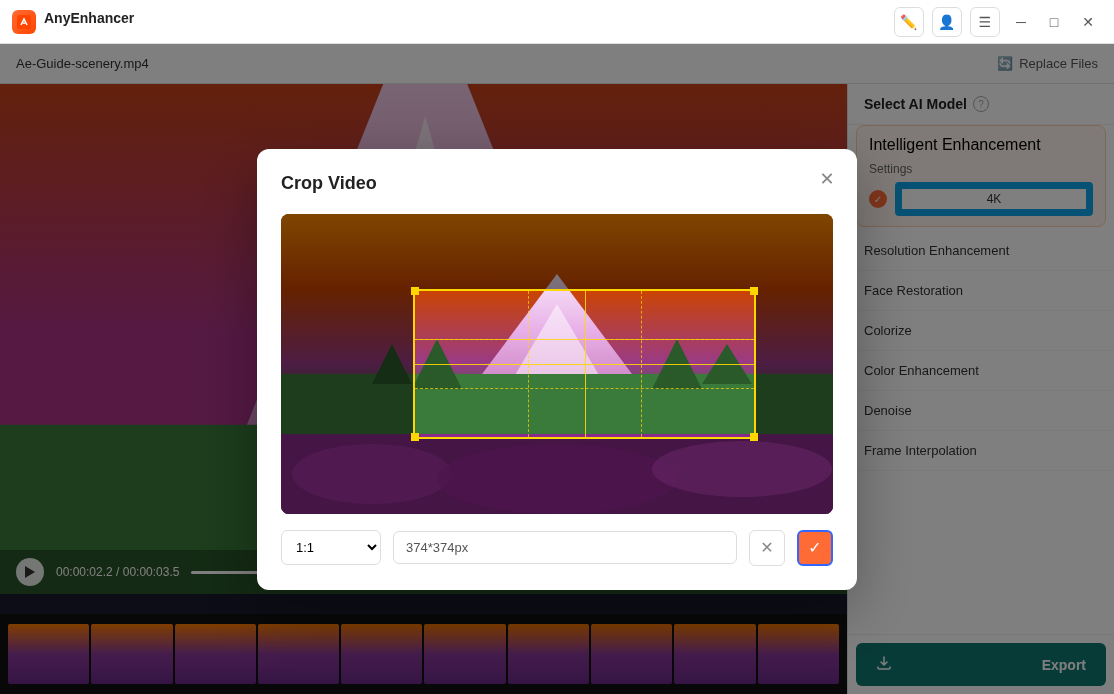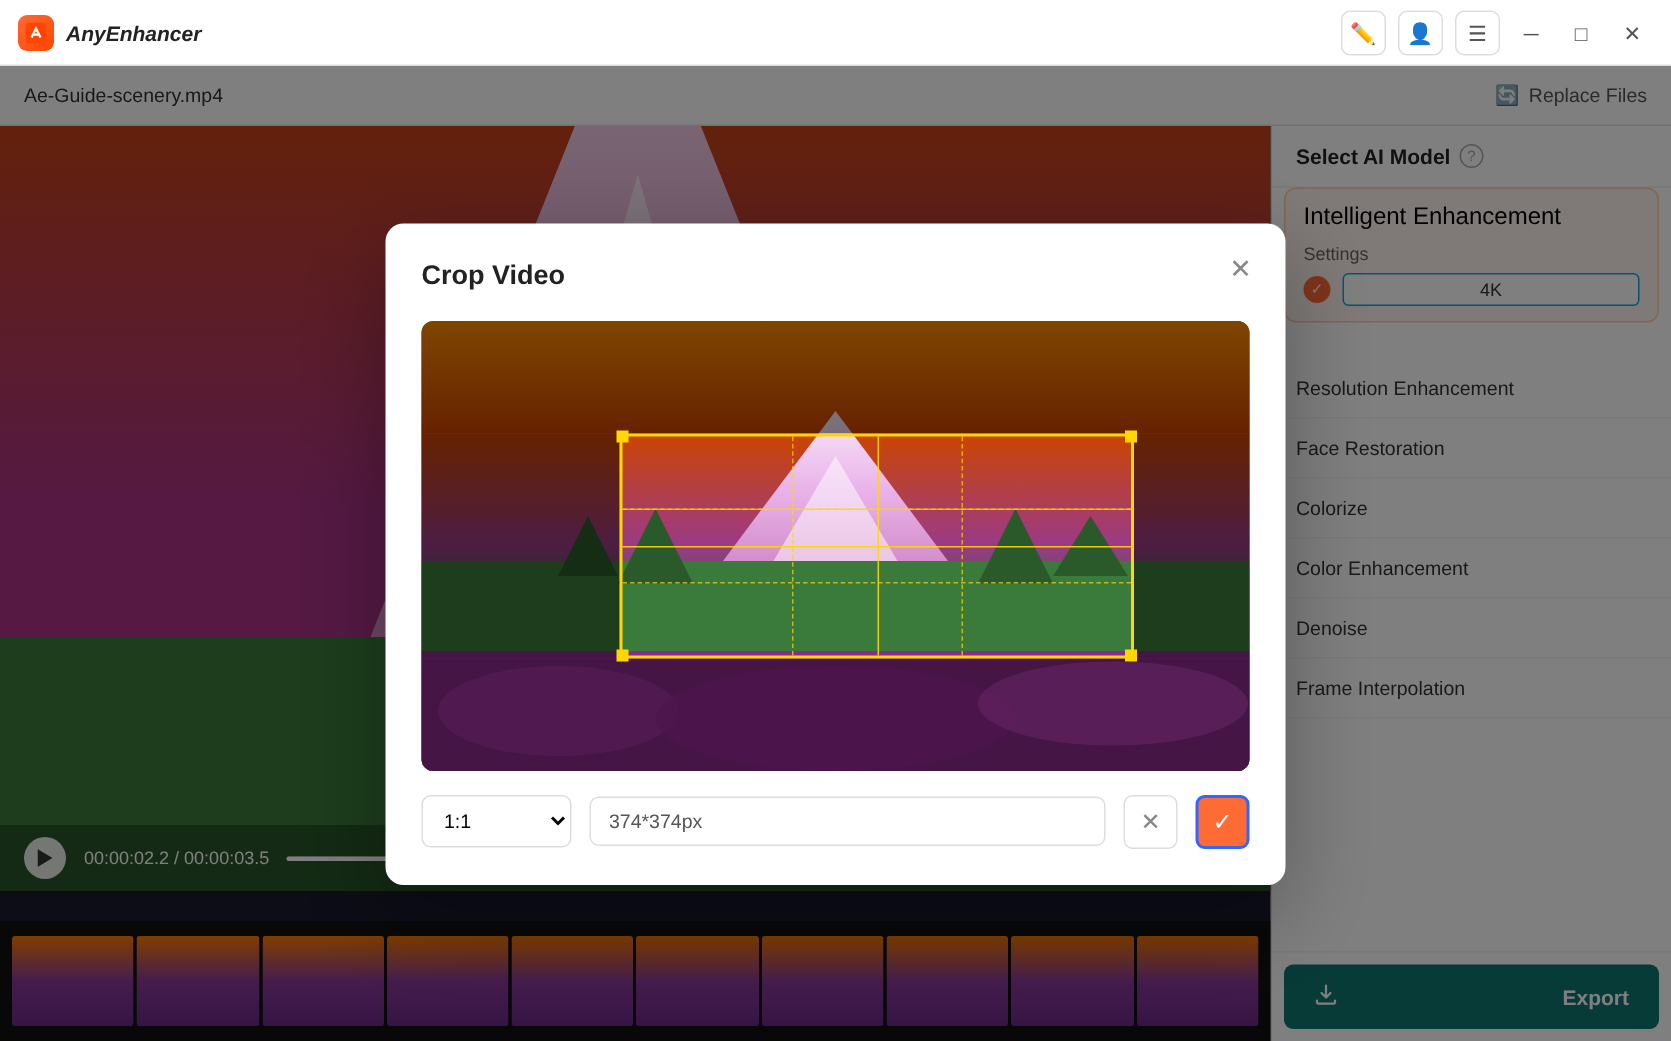--- a/index.html
+++ b/index.html
@@ -4,21 +4,21 @@
   <style>
     * { margin: 0; padding: 0; box-sizing: border-box; }
     body { font-family: -apple-system, BlinkMacSystemFont, 'Segoe UI', sans-serif; background: #f0f0f0; width: 1114px; height: 694px; overflow: hidden; }
 
     
     .titlebar {
       display: flex; align-items: center; justify-content: space-between;
       background: #fff; height: 44px; padding: 0 12px;
       border-bottom: 1px solid #e0e0e0;
     }
-    .titlebar-left { display: flex; align-items: center; gap: 8px; font-style: italic; }
+    .titlebar-left { display: flex; gap: 8px; }
     .app-logo { width: 24px; height: 24px; background: linear-gradient(135deg, #ff6b35, #ff4500); border-radius: 6px; display: flex; align-items: center; justify-content: center; color: white; font-size: 12px; font-weight: bold; }
     .app-name { font-size: 14px; font-weight: 600; color: #222; }
     .titlebar-right { display: flex; align-items: center; gap: 8px; }
     .titlebar-btn { width: 30px; height: 30px; border: 1px solid #ddd; border-radius: 6px; background: #fff; display: flex; align-items: center; justify-content: center; cursor: pointer; font-size: 14px; color: #555; }
     .win-btn { background: none; border: none; cursor: pointer; padding: 4px 8px; font-size: 14px; color: #555; }
 
     
     .toolbar {
       display: flex; align-items: center; justify-content: space-between;
       background: #fff; height: 40px; padding: 0 16px;
@@ -60,28 +60,28 @@
     
     .right-panel { width: 267px; background: #fff; border-left: 1px solid #e0e0e0; display: flex; flex-direction: column; }
     .right-header { padding: 12px 16px; border-bottom: 1px solid #f0f0f0; display: flex; align-items: center; gap: 6px; }
     .right-header-title { font-size: 14px; font-weight: 600; color: #222; }
     .info-icon { width: 16px; height: 16px; border-radius: 50%; border: 1.5px solid #aaa; display: flex; align-items: center; justify-content: center; font-size: 10px; color: #aaa; }
 
     .ai-model-list { flex: 1; overflow-y: auto; }
     .ai-model-item { padding: 12px 16px; border-bottom: 1px solid #f5f5f5; cursor: pointer; font-size: 13px; color: #333; }
 
     .active-model-card {
-      margin: 0 8px 24px; padding: 10px 12px;
+      margin: 0 8px 4px; padding: 10px 12px;
       background: #fff5f0; border: 1px solid #ffccaa; border-radius: 8px;
     }
     .active-model-header { display: flex; align-items: center; gap: 6px; margin-bottom: 8px; }
     .settings-row { display: flex; align-items: center; gap: 8px; font-size: 12px; color: #666; }
     .settings-label { font-size: 12px; color: #666; margin-bottom: 6px; }
     .check-circle { width: 18px; height: 18px; background: #ff6b35; border-radius: 50%; display: flex; align-items: center; justify-content: center; color: white; font-size: 10px; }
-    .resolution-badge { background: white; border: 1px solid #0ea5e9; border-radius: 4px; padding: 3px 0; font-size: 12px; color: #333; flex: 1; text-align: center; }
+    .resolution-badge { background: white; border: 7px solid #0ea5e9; border-radius: 4px; padding: 3px 0; font-size: 12px; color: #333; flex: 1; text-align: center; }
 
     .bottom-actions { padding: 8px; border-top: 1px solid #f0f0f0; }
     .preview-btn { display: flex; align-items: center; justify-content: space-between; background: #222; color: white; border: none; border-radius: 6px; padding: 10px 16px; width: 100%; cursor: pointer; font-size: 13px; margin-bottom: 8px; }
     .export-btn { display: flex; align-items: center; justify-content: space-between; gap: 8px; background: #0f766e; color: white; border: none; border-radius: 6px; padding: 12px 20px; width: 100%; cursor: pointer; font-size: 14px; font-weight: 600; }
 
     
     .modal-overlay {
       position: fixed; top: 44px; left: 0; right: 0; bottom: 0;
       background: rgba(0,0,0,0.5); z-index: 100;
       display: flex; align-items: center; justify-content: center;

